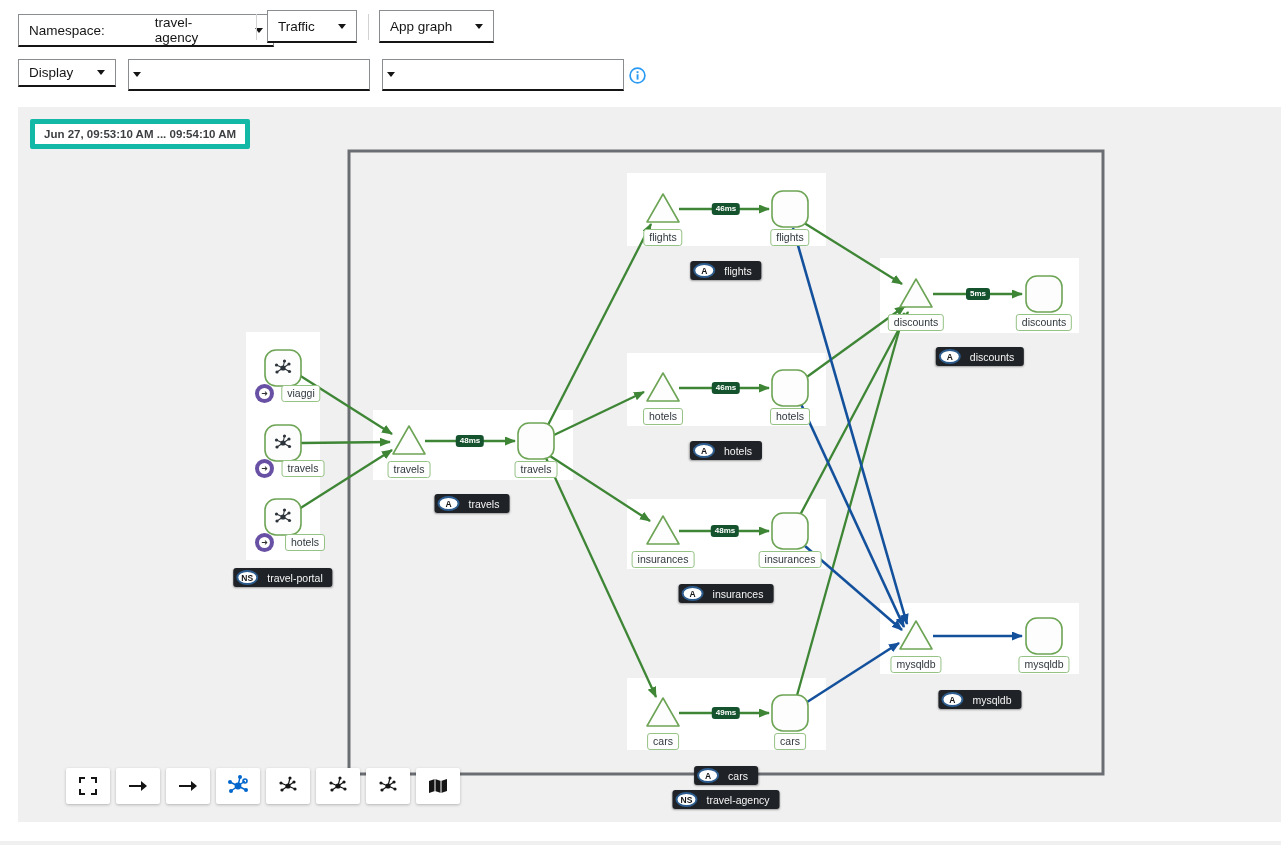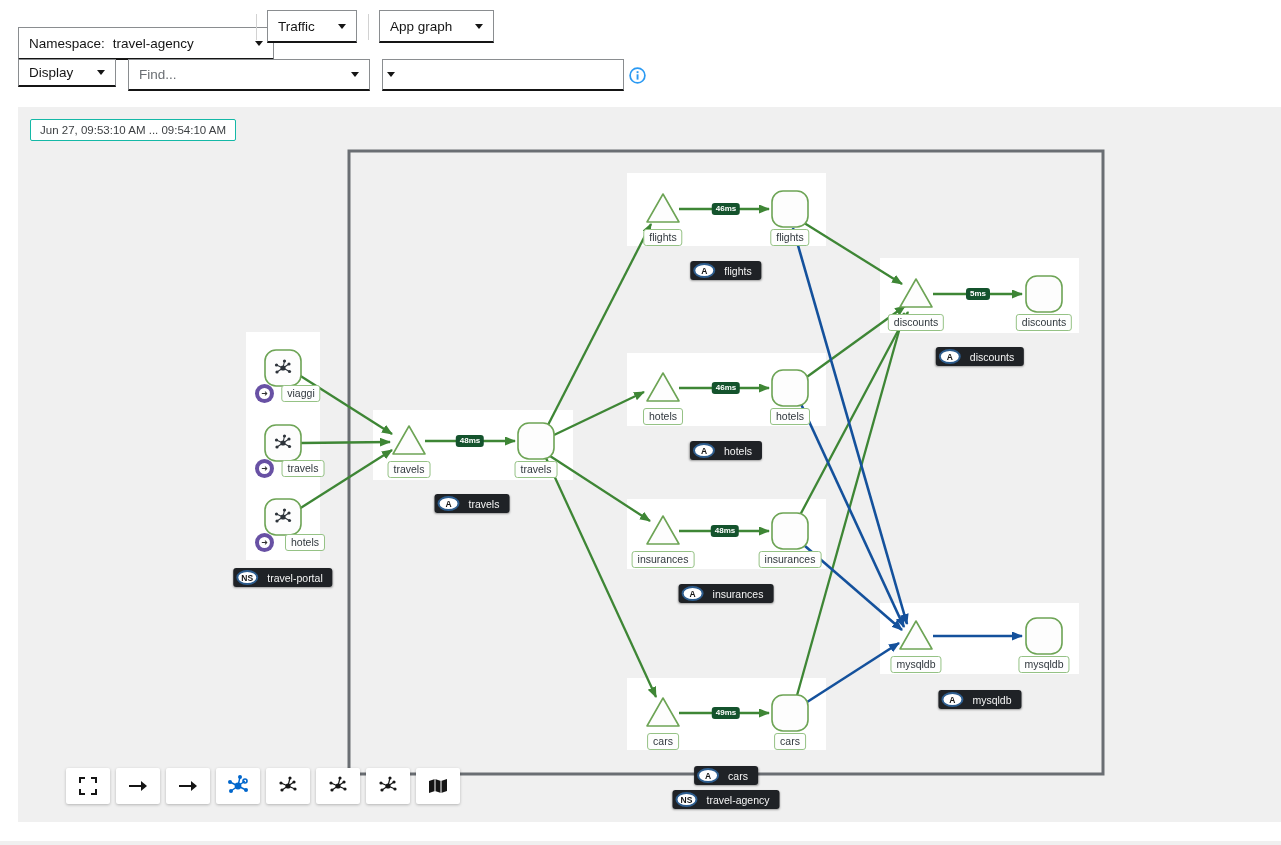--- a/index.html
+++ b/index.html
@@ -12,58 +12,57 @@
   .vdiv { position:absolute; width:1px; height:26px; background:#d2d2d2; }
   .ctl .muted { color:#151515; margin-right:8px; }
   .inputwrap { position:absolute; background:#fff; border:1px solid #8a8d90; border-bottom:2px solid #151515; height:32px; display:flex; align-items:center; }
   .inputwrap input { border:none; outline:none; flex:1; height:100%; padding:0 10px; font-size:13.5px; font-family:inherit; color:#151515; background:transparent; }
   .inputwrap input::placeholder { color:#6a6e73; opacity:1; }
   .inputwrap .caret { margin:0 10px 0 4px; }
 
   
   #canvas { position:absolute; left:18px; top:107px; width:1263px; height:715px; background:#f0f0f0; overflow:hidden; }
   #edges { position:absolute; left:0; top:0; }
-  .timechip { position:absolute; left:12px; top:12px; background:#fff; border:1px solid #14b8a6; color:#3c3f42; font-size:11.5px; padding:4px 9px; border-radius:2px; }
+  .timechip { position:absolute; left:12px; top:12px; background:#fff; border:5px solid #14b8a6; color:#3c3f42; font-size:11.5px; padding:4px 9px; border-radius:2px;font-weight:bold; }
 
   .chip { position:absolute; transform:translateX(-50%); background:#fefefe; border:1px solid #95c285; border-radius:3px; font-size:10.5px; color:#30373d; padding:1px 5px; white-space:nowrap; line-height:13px; }
   .edgechip { position:absolute; transform:translate(-50%,-50%); background:#14532d; color:#fff; font-size:8px; font-weight:bold; padding:2px 4px; border-radius:3px; line-height:8px; white-space:nowrap; }
   .darkbadge { position:absolute; transform:translateX(-50%); background:#1f2226; border-radius:3px; color:#f5f5f5; font-size:10.5px; display:flex; align-items:center; padding:2px 10px 2px 3px; white-space:nowrap; box-shadow:0 1px 2px rgba(0,0,0,.35); }
   .darkbadge .pill { background:#fff; border:2px solid #2e5e8f; border-radius:50%; min-width:22px; height:15px; display:flex; align-items:center; justify-content:center; font-size:8.5px; font-weight:bold; color:#151515; margin-right:9px; padding:0 2px; }
   .rootbadge { position:absolute; width:19px; height:19px; border-radius:50%; background:#6851a4; display:flex; align-items:center; justify-content:center; }
   .rootbadge .inner { width:11px; height:11px; border-radius:50%; background:#fff; display:flex; align-items:center; justify-content:center; font-size:8px; color:#333; line-height:11px; }
 
   
   .gbtn { position:absolute; width:44px; height:36px; background:#fff; border:none; border-radius:2px; box-shadow:0 1px 3px rgba(0,0,0,.25); display:flex; align-items:center; justify-content:center; cursor:pointer; }
   .bottomstrip { position:absolute; left:0; bottom:0; width:1281px; height:4px; background:#f0f0f0; }
 </style>
 </head>
 <body>
 
-<div class="ctl" style="left:18px;top:27px;width:256px;">
+<div class="ctl" style="left:18px;top:14px;width:256px;gap:42px;">
   <span class="muted">Namespace:</span>
   <span>travel-agency</span>
   <span class="caret" style="margin-left:auto;"></span>
 </div>
 <div class="vdiv" style="left:256px;top:14px;"></div>
 <div class="ctl" style="left:267px;top:10px;width:90px;">
   <span>Traffic</span>
   <span class="caret" style="margin-left:auto;"></span>
 </div>
 <div class="vdiv" style="left:368px;top:14px;"></div>
 <div class="ctl" style="left:379px;top:10px;width:115px;">
   <span>App graph</span>
   <span class="caret" style="margin-left:auto;"></span>
 </div>
 
 <div class="ctl" style="left:18px;top:59px;width:98px;height:28px;">
   <span>Display</span>
   <span class="caret" style="margin-left:auto;"></span>
 </div>
 <div class="inputwrap" style="left:128px;top:59px;width:242px;">
-  <input type="text" placeholder="Find..." style="">
   <span class="caret"></span>
 </div>
 <div class="inputwrap" style="left:382px;top:59px;width:242px;">
   <span class="caret"></span>
 </div>
 <svg class="abs" style="left:629px;top:67px;" width="17" height="17" viewBox="0 0 17 17">
   <circle cx="8.5" cy="8.5" r="7.4" fill="none" stroke="#2b9af3" stroke-width="1.7"></circle>
   <rect x="7.6" y="7.3" width="1.9" height="5.3" fill="#2b9af3"></rect>
   <rect x="7.6" y="4.2" width="1.9" height="1.9" fill="#2b9af3"></rect>
 </svg>

